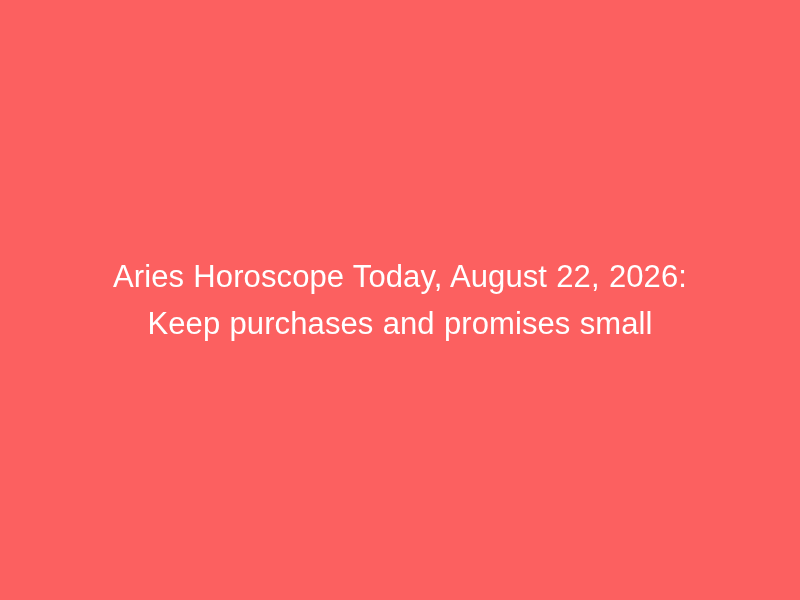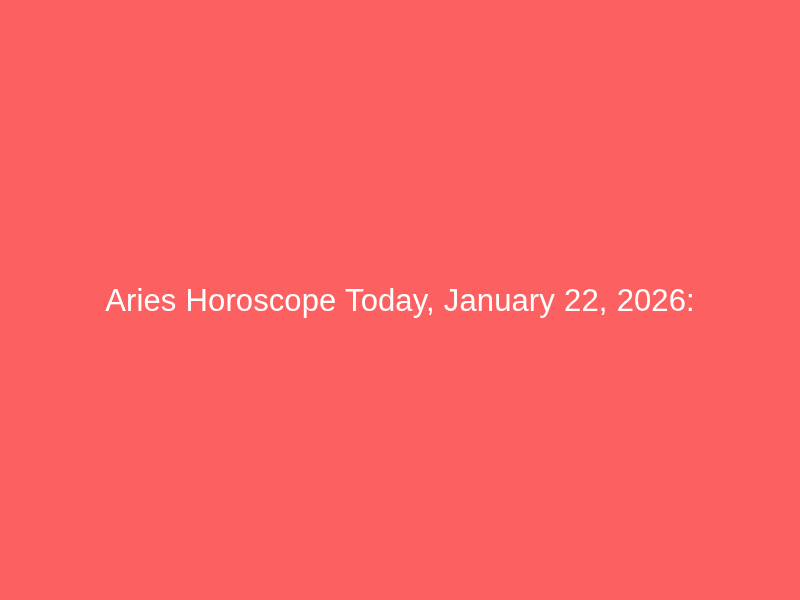--- a/index.html
+++ b/index.html
@@ -56,17 +56,18 @@
     white-space: nowrap;
   }
 </style>
 </head>
 <body>
 
 <main class="share-card" style="background-color: rgb(252, 96, 96);">
 
   <div class="headline-block">
     <h1 class="headline" style="color: rgb(255, 255, 255);">
-      <span class="headline-line">Aries Horoscope Today, January 22, 2026:</span>
+      <span class="headline-line">Aries Horoscope Today, August 22, 2026:</span>
+      <span class="headline-line">Keep purchases and promises small</span>
     </h1>
   </div>
 
 </main>
 
 </body></html>

